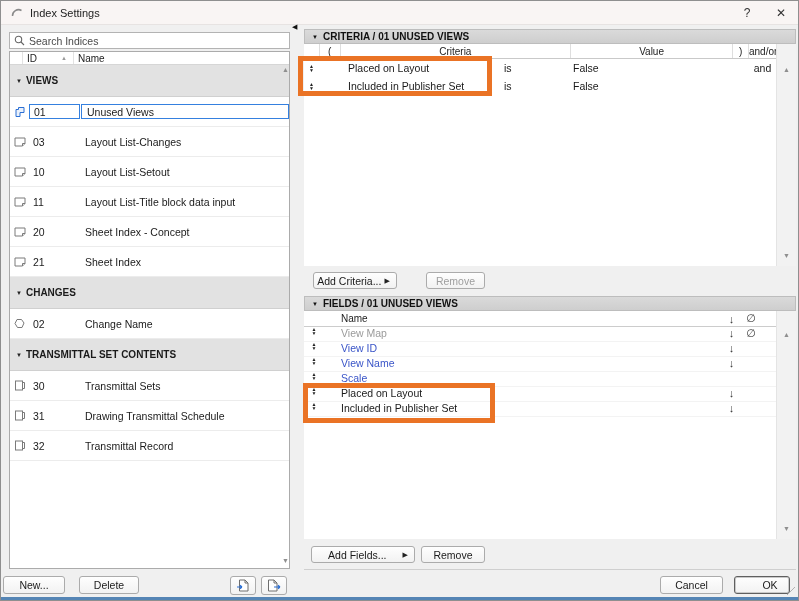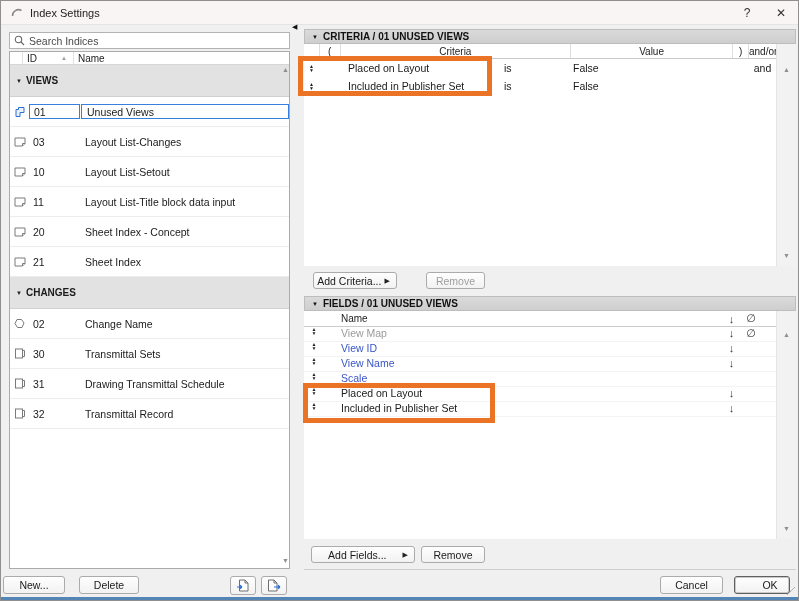--- a/index.html
+++ b/index.html
@@ -187,20 +187,24 @@
     <div class="row">
       <span class="cicon">
           <svg width="11" height="11" viewBox="0 0 11 11">
             <polygon points="3,1.5 7.5,1.5 10,5 8,9.5 3.5,9.5 1,5.5" fill="none" stroke="#7a7a7a"></polygon>
           </svg>
         </span>
       <span class="cid">02</span>
       <span class="cname">Change Name</span>
     </div>
 
+    <div class="grow">
+      <span class="tri">▼</span>
+      <span>TRANSMITTAL SET CONTENTS</span>
+    </div>
     <div class="row">
       <span class="cicon">
           <svg width="12" height="11" viewBox="0 0 12 11">
             <rect x="1.5" y="1" width="7" height="9" fill="#fff" stroke="#7a7a7a"></rect>
             <path d="M10.5 2.5 V8.5" stroke="#7a7a7a"></path>
             <path d="M8.5 2.5 H10.5 M8.5 8.5 H10.5" stroke="#7a7a7a"></path>
           </svg>
         </span>
       <span class="cid">30</span>
       <span class="cname">Transmittal Sets</span>

